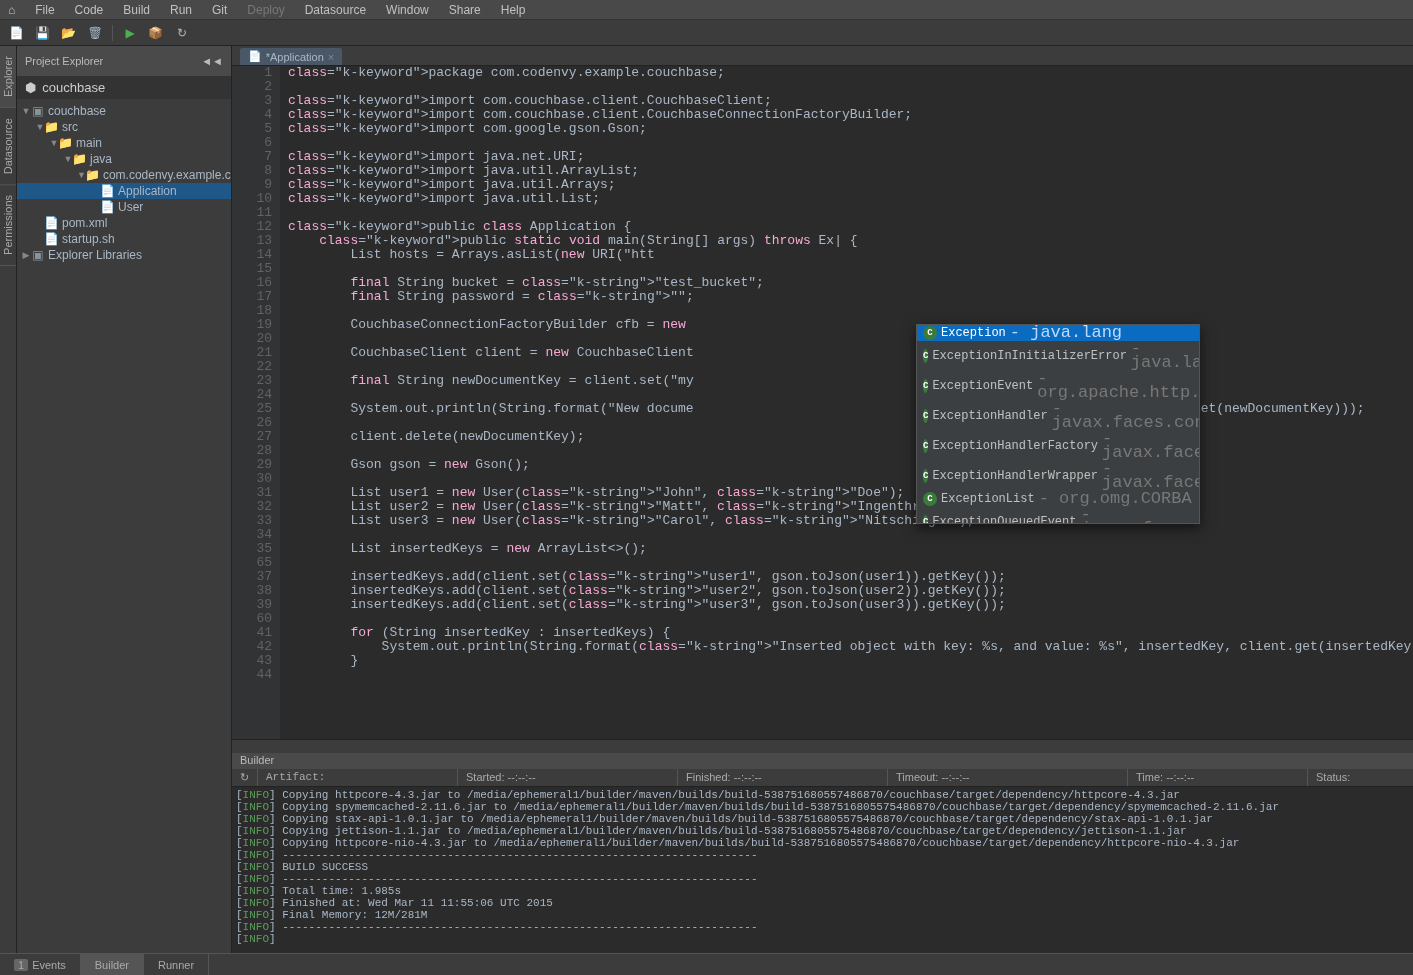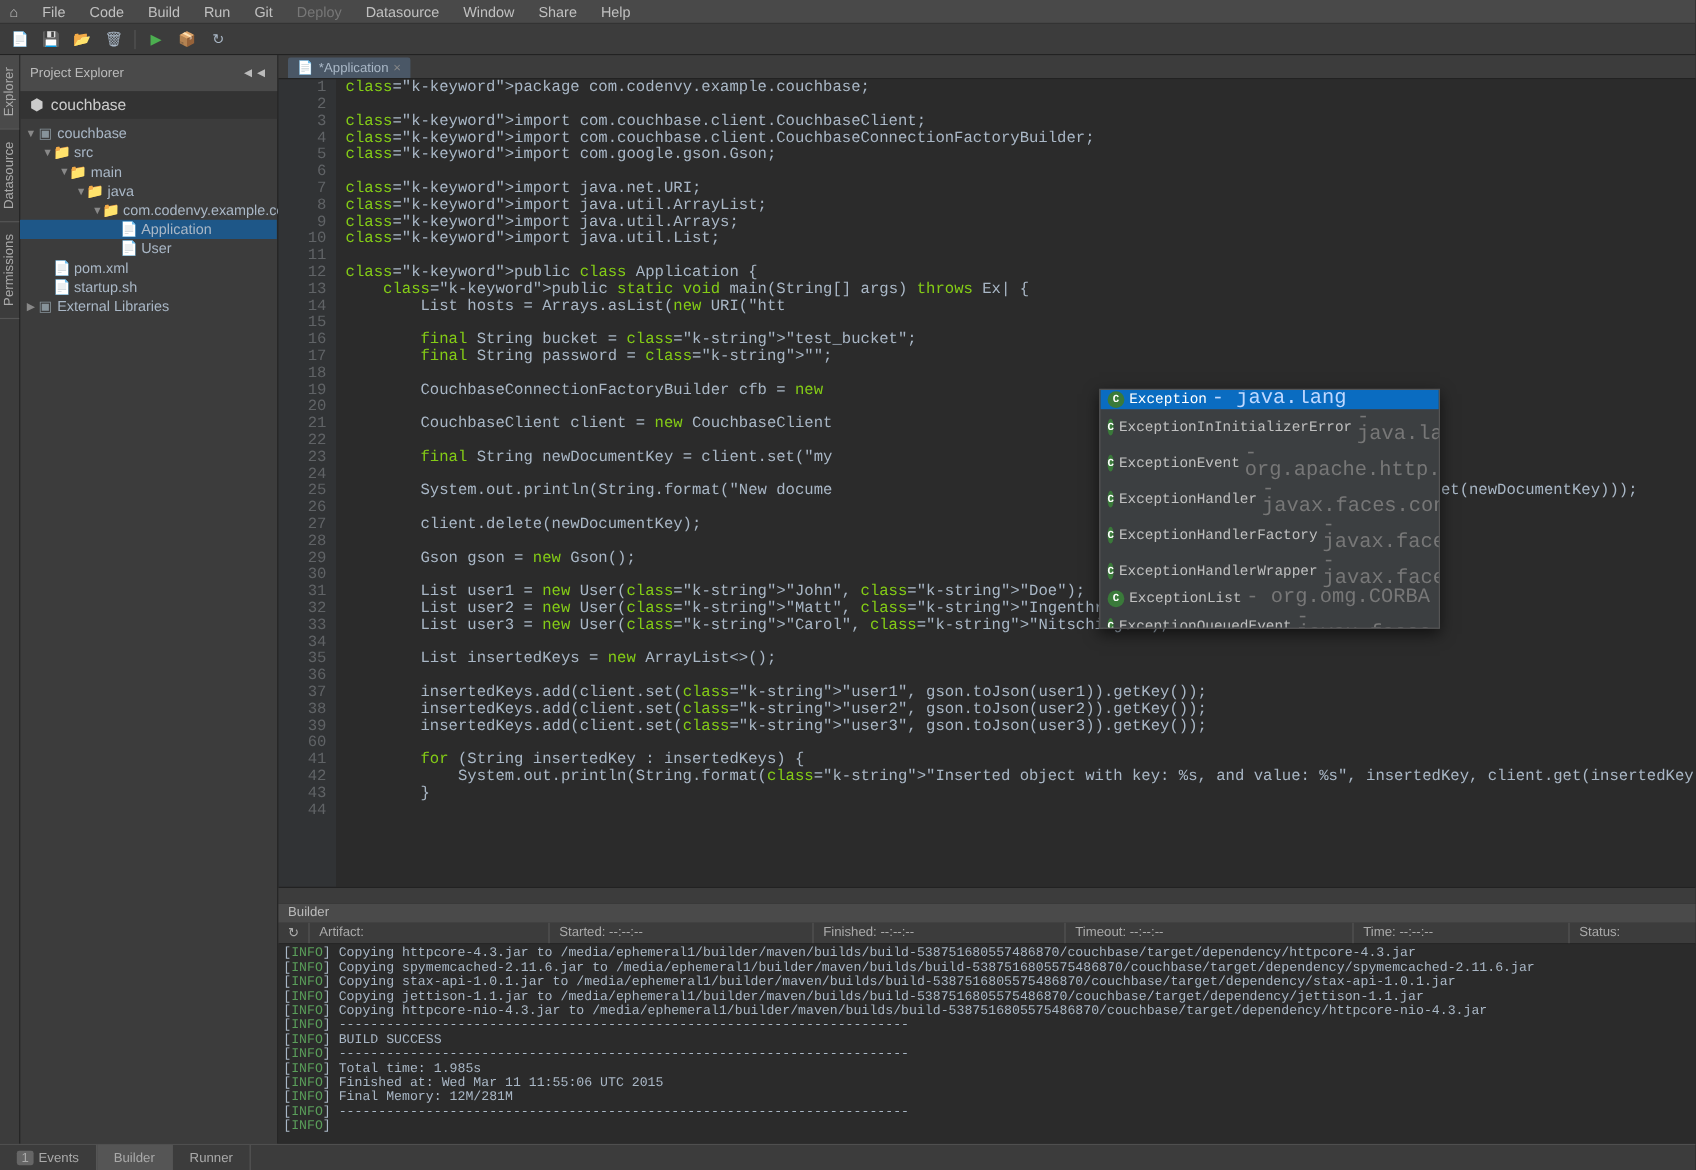--- a/index.html
+++ b/index.html
@@ -25,21 +25,21 @@
 .folder-icon { color: #87939a; }
 .file-icon { color: #87939a; }
 .editor-area { flex: 1; display: flex; flex-direction: column; background: #2b2b2b; position: relative; }
 .editor-tabs { height: 20px; background: #3c3c3c; display: flex; align-items: flex-end; padding-left: 8px; border-bottom: 1px solid #222; }
 .editor-tab { background: #4a5766; padding: 2px 8px; font-size: 11px; display: flex; align-items: center; gap: 4px; border-radius: 2px 2px 0 0; }
 .editor-tab .close { color: #888; cursor: pointer; }
 .code-editor { flex: 1; display: flex; overflow: hidden; font-family: 'Courier New', monospace; font-size: 13px; line-height: 14px; background: #2b2b2b; position: relative; }
 .gutter { width: 48px; background: #313335; text-align: right; padding-right: 8px; color: #606366; user-select: none; }
 .code-lines { flex: 1; position: relative; padding-left: 8px; white-space: pre; }
 .code-line { height: 14px; }
-.k-keyword { color: #84cc16; }
+.k-keyword { color: #f9a8d4; }
 .autocomplete { position: absolute; left: 684px; top: 258px; width: 284px; background: #3c3f41; border: 1px solid #555; box-shadow: 0 4px 12px rgba(0,0,0,0.6); z-index: 100; max-height: 200px; overflow: hidden; }
 .ac-item { padding: 1px 6px; display: flex; align-items: center; font-size: 12px; cursor: pointer; }
 .ac-item.selected { background: #0a6cc1; color: #fff; }
 .ac-icon { width: 14px; height: 14px; background: #3a7a3a; border-radius: 50%; display: flex; align-items: center; justify-content: center; color: #fff; font-size: 9px; font-weight: bold; margin-right: 4px; }
 .ac-name { color: #c0c0c0; }
 .ac-item.selected .ac-name { color: #fff; }
 .ac-pkg { color: #777; margin-left: 4px; font-size: 17px; }
 .ac-item.selected .ac-pkg { color: #bfd8ff; }
 .status-line { height: 14px; background: #3c3c3c; font-size: 10px; color: #888; display: flex; padding: 0 8px; border-top: 1px solid #222; }
 .status-line span { margin-right: 40px; margin-top: 44px; }
@@ -140,21 +140,21 @@
           <span>pom.xml</span>
         </div>
       <div class="tree-node" style="padding-left:18px;">
           <span class="arrow"></span>
           <span class="icon file-icon">📄</span>
           <span>startup.sh</span>
         </div>
       <div class="tree-node" style="padding-left:4px;">
           <span class="arrow">▶</span>
           <span class="icon folder-icon">▣</span>
-          <span>External Libraries</span>
+          <span>Explorer Libraries</span>
         </div>
     </div>
   </div>
 
   <div class="editor-area">
     <div class="editor-tabs">
       <div class="editor-tab">
         <span>📄</span>
         <span>*Application</span>
         <span class="close">×</span>
@@ -190,21 +190,21 @@
           <div class="gutter-line">26</div>
           <div class="gutter-line">27</div>
           <div class="gutter-line">28</div>
           <div class="gutter-line">29</div>
           <div class="gutter-line">30</div>
           <div class="gutter-line">31</div>
           <div class="gutter-line">32</div>
           <div class="gutter-line">33</div>
           <div class="gutter-line">34</div>
           <div class="gutter-line">35</div>
-          <div class="gutter-line">36</div>
+          <div class="gutter-line">65</div>
           <div class="gutter-line">37</div>
           <div class="gutter-line">38</div>
           <div class="gutter-line">39</div>
           <div class="gutter-line">60</div>
           <div class="gutter-line">41</div>
           <div class="gutter-line">42</div>
           <div class="gutter-line">43</div>
           <div class="gutter-line">44</div>
         </div>
       <div class="code-lines" id="codelines"><div class="code-line"><span <span="" class="k-keyword">class</span>="k-keyword"&gt;package com.codenvy.example.couchbase;</div><div class="code-line"></div><div class="code-line"><span <span="" class="k-keyword">class</span>="k-keyword"&gt;import com.couchbase.client.CouchbaseClient;</div><div class="code-line"><span <span="" class="k-keyword">class</span>="k-keyword"&gt;import com.couchbase.client.CouchbaseConnectionFactoryBuilder;</div><div class="code-line"><span <span="" class="k-keyword">class</span>="k-keyword"&gt;import com.google.gson.Gson;</div><div class="code-line"></div><div class="code-line"><span <span="" class="k-keyword">class</span>="k-keyword"&gt;import java.net.URI;</div><div class="code-line"><span <span="" class="k-keyword">class</span>="k-keyword"&gt;import java.util.ArrayList;</div><div class="code-line"><span <span="" class="k-keyword">class</span>="k-keyword"&gt;import java.util.Arrays;</div><div class="code-line"><span <span="" class="k-keyword">class</span>="k-keyword"&gt;import java.util.List;</div><div class="code-line"></div><div class="code-line"><span <span="" class="k-keyword">class</span>="k-keyword"&gt;public <span class="k-keyword">class</span> Application {</div><div class="code-line">    <span <span="" class="k-keyword">class</span>="k-keyword"&gt;public <span class="k-keyword">static</span> <span class="k-keyword">void</span> main(String[] args) <span class="k-keyword">throws</span> Ex| {</div><div class="code-line">        List<uri> hosts = Arrays.asList(<span class="k-keyword">new</span> URI("htt</uri></div><div class="code-line"></div><div class="code-line">        <span class="k-keyword">final</span> String bucket = <span <span="" class="k-keyword">class</span>="k-string"&gt;"test_bucket";</div><div class="code-line">        <span class="k-keyword">final</span> String password = <span <span="" class="k-keyword">class</span>="k-string"&gt;"";</div><div class="code-line"></div><div class="code-line">        CouchbaseConnectionFactoryBuilder cfb = <span class="k-keyword">new</span> </div><div class="code-line"></div><div class="code-line">        CouchbaseClient client = <span class="k-keyword">new</span> CouchbaseClient<span style="visibility:hidden;">                                          </span>t, password));</div><div class="code-line"></div><div class="code-line">        <span class="k-keyword">final</span> String newDocumentKey = client.set("my<span style="visibility:hidden;">                                          </span>ey();</div><div class="code-line"></div><div class="code-line">        System.out.println(String.format("New docume<span style="visibility:hidden;">                                          </span>ewDocumentKey, client.get(newDocumentKey)));</div><div class="code-line"></div><div class="code-line">        client.delete(newDocumentKey);</div><div class="code-line"></div><div class="code-line">        Gson gson = <span class="k-keyword">new</span> Gson();</div><div class="code-line"></div><div class="code-line">        List<user> user1 = <span class="k-keyword">new</span> User(<span <span="" class="k-keyword">class</span>="k-string"&gt;"John", <span <span="" class="k-keyword">class</span>="k-string"&gt;"Doe");</user></div><div class="code-line">        List<user> user2 = <span class="k-keyword">new</span> User(<span <span="" class="k-keyword">class</span>="k-string"&gt;"Matt", <span <span="" class="k-keyword">class</span>="k-string"&gt;"Ingenthron");</user></div><div class="code-line">        List<user> user3 = <span class="k-keyword">new</span> User(<span <span="" class="k-keyword">class</span>="k-string"&gt;"Carol", <span <span="" class="k-keyword">class</span>="k-string"&gt;"Nitschinger");</user></div><div class="code-line"></div><div class="code-line">        List<string> insertedKeys = <span class="k-keyword">new</span> ArrayList&lt;&gt;();</string></div><div class="code-line"></div><div class="code-line">        insertedKeys.add(client.set(<span <span="" class="k-keyword">class</span>="k-string"&gt;"user1", gson.toJson(user1)).getKey());</div><div class="code-line">        insertedKeys.add(client.set(<span <span="" class="k-keyword">class</span>="k-string"&gt;"user2", gson.toJson(user2)).getKey());</div><div class="code-line">        insertedKeys.add(client.set(<span <span="" class="k-keyword">class</span>="k-string"&gt;"user3", gson.toJson(user3)).getKey());</div><div class="code-line"></div><div class="code-line">        <span class="k-keyword">for</span> (String insertedKey : insertedKeys) {</div><div class="code-line">            System.out.println(String.format(<span <span="" class="k-keyword">class</span>="k-string"&gt;"Inserted object with key: %s, and value: %s", insertedKey, client.get(insertedKey)));</div><div class="code-line">        }</div><div class="code-line"></div></div>
@@ -257,21 +257,21 @@
       <span style="margin-right:200px;">Tab Size: 3</span>
       <span class="right">Editor: CodeMirror</span>
     </div>
 
     <div class="bottom-pane">
       <div class="builder-header">
         <span>Builder</span>
       </div>
       <div class="builder-bar" id="builderbar">
         <div class="builder-cell" style="width:26px;">↻</div>
-      <div class="builder-cell" style="width: 200px;">Artifact: </div>
+      <div class="builder-cell" style="width: 200px; font-family: Liberation Mono, monospace;">Artifact: </div>
           <div class="builder-cell" style="width: 220px;">Started: --:--:--</div>
           <div class="builder-cell" style="width: 210px;">Finished: --:--:--</div>
           <div class="builder-cell" style="width: 240px;">Timeout: --:--:--</div>
           <div class="builder-cell" style="width: 180px;">Time: --:--:--</div>
           <div class="builder-cell" style="width: 180px;">Status: </div>
         </div>
       <div class="console-out" id="console"><div>[<span class="info-tag">INFO</span>] Copying httpcore-4.3.jar to /media/ephemeral1/builder/maven/builds/build-538751680557486870/couchbase/target/dependency/httpcore-4.3.jar</div><div>[<span class="info-tag">INFO</span>] Copying spymemcached-2.11.6.jar to /media/ephemeral1/builder/maven/builds/build-5387516805575486870/couchbase/target/dependency/spymemcached-2.11.6.jar</div><div>[<span class="info-tag">INFO</span>] Copying stax-api-1.0.1.jar to /media/ephemeral1/builder/maven/builds/build-5387516805575486870/couchbase/target/dependency/stax-api-1.0.1.jar</div><div>[<span class="info-tag">INFO</span>] Copying jettison-1.1.jar to /media/ephemeral1/builder/maven/builds/build-5387516805575486870/couchbase/target/dependency/jettison-1.1.jar</div><div>[<span class="info-tag">INFO</span>] Copying httpcore-nio-4.3.jar to /media/ephemeral1/builder/maven/builds/build-5387516805575486870/couchbase/target/dependency/httpcore-nio-4.3.jar</div><div>[<span class="info-tag">INFO</span>] ------------------------------------------------------------------------</div><div>[<span class="info-tag">INFO</span>] BUILD SUCCESS</div><div>[<span class="info-tag">INFO</span>] ------------------------------------------------------------------------</div><div>[<span class="info-tag">INFO</span>] Total time: 1.985s</div><div>[<span class="info-tag">INFO</span>] Finished at: Wed Mar 11 11:55:06 UTC 2015</div><div>[<span class="info-tag">INFO</span>] Final Memory: 12M/281M</div><div>[<span class="info-tag">INFO</span>] ------------------------------------------------------------------------</div><div>[<span class="info-tag">INFO</span>]</div></div>
     </div>
   </div>
 </div>

